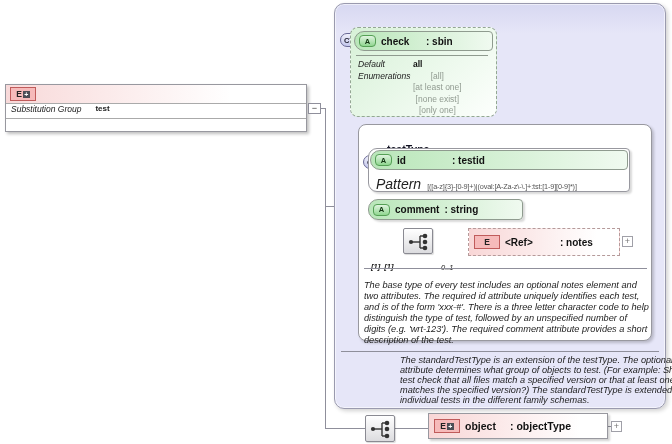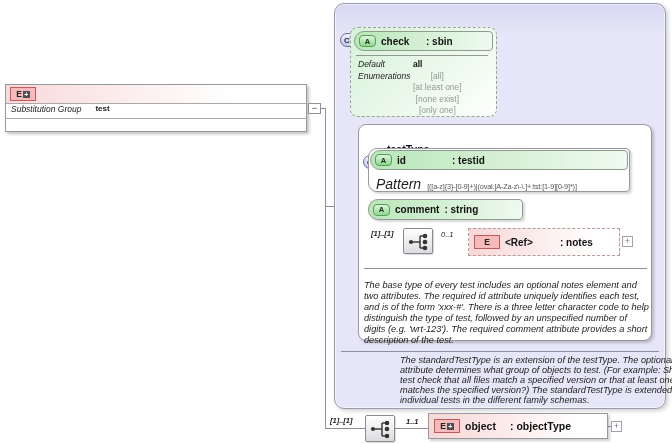--- a/index.html
+++ b/index.html
@@ -32,21 +32,21 @@
          font-size:7.5px;font-weight:bold;color:#113311;flex:0 0 auto;}
 
   .hex{display:flex;align-items:center;gap:5px;padding:0 4px;box-sizing:border-box;
        background:linear-gradient(to right,#b9e6b9,#f0faf0);
        border:1px solid #8f9b8f;border-radius:10px 4px 4px 10px;
        font-weight:bold;font-size:10px;color:#111;}
 
   .namecol{display:inline-block;min-width:50px;}
   .namecol-sm{display:inline-block;min-width:40px;}
 
-  .card{position:absolute;font-style:italic;font-weight:bold;font-size:7.5px;color:#222;}
+  .card{position:absolute;font-style:italic;font-weight:bold;font-size:7.5px;color:#222;margin-top:33px;}
 
   .plusbox{position:absolute;width:11px;height:11px;box-sizing:border-box;border:1px solid #a0a0a8;
            background:#fff;color:#777;font-size:9px;line-height:9px;text-align:center;}
   .minusbox{position:absolute;width:13px;height:11px;box-sizing:border-box;border:1px solid #8f8f9b;
             background:#fff;color:#333;font-size:9px;line-height:9px;text-align:center;}
 
   .seqicon{position:absolute;box-sizing:border-box;border:1px solid #8a8a92;border-radius:2px;
            background:linear-gradient(#ffffff,#dcdcdf);box-shadow:1px 1px 1px rgba(0,0,0,.15);}
 
   .annot{position:absolute;font-style:italic;font-size:9.2px;line-height:11px;color:#1c1c1c;}

